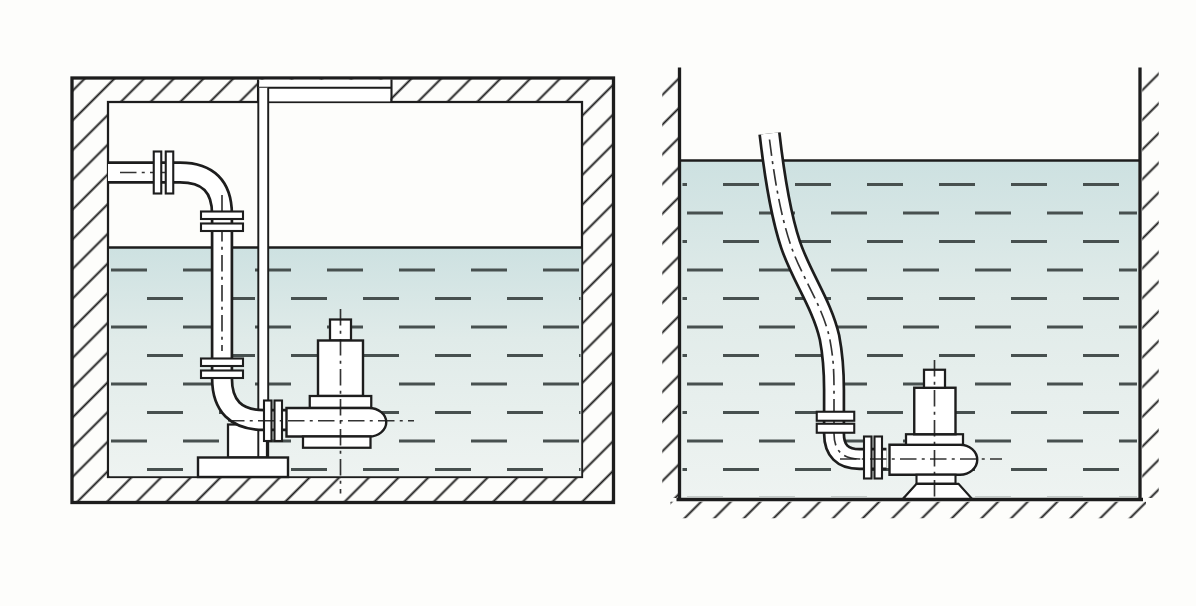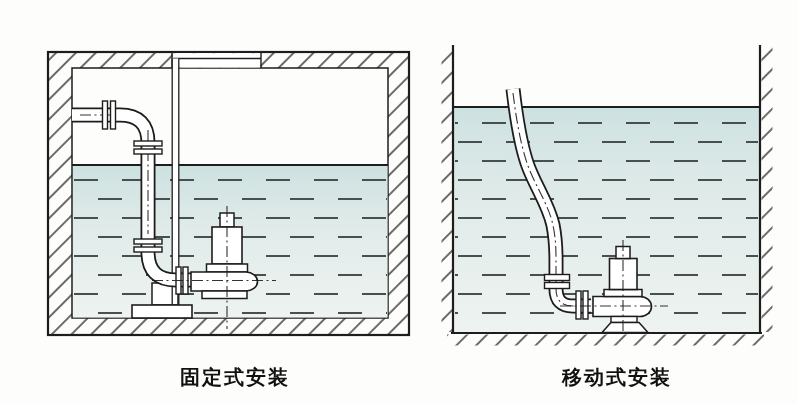--- a/index.html
+++ b/index.html
@@ -153,15 +153,13 @@
         <rect class="white ln" x="609.5" y="258.5" width="27.5" height="31" stroke-width="1.6"></rect>
         <rect class="white ln" x="616" y="246.5" width="14" height="12" stroke-width="1.5"></rect>
         <rect class="white ln" x="611" y="316.5" width="26" height="6" stroke-width="1.4"></rect>
         <polygon class="white ln" points="602,332.5 611,322.5 639,322.5 648,332.5" stroke-width="1.5"></polygon>
         <path class="cl" d="M623 240 V334"></path>
         <path class="cl" d="M560 306 H668"></path>
       </g>
     </g>
   </svg>
 
-  <div class="caption caption-fixed">固定式安装</div>
-  <div class="caption caption-mobile">移动式安装</div>
 </div>
 
 </body></html>

